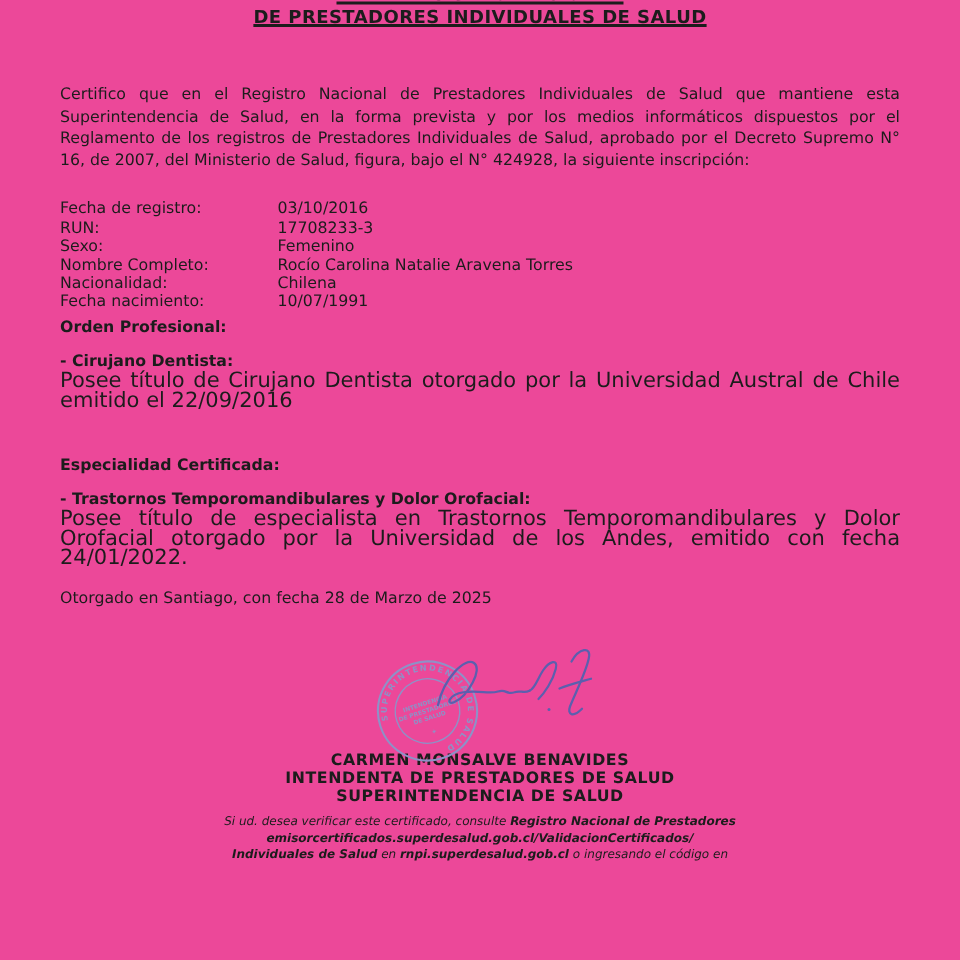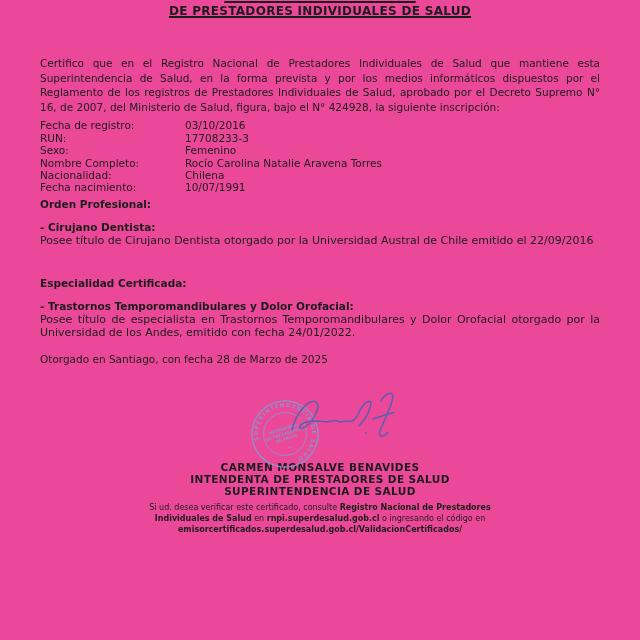--- a/index.html
+++ b/index.html
@@ -20,39 +20,39 @@
     text-decoration-thickness:1.5px;
     letter-spacing:0.3px;
     white-space:nowrap;
   }
   .title-line.clipped{margin-top:-11px;}
   .intro{
     margin:37px 0 0 0;
     font-size:10.5px;line-height:14.6px;
     text-align:justify;
   }
-  .fields{margin-top:5px;}
+  .fields{margin-top:19px;}
   .field-row{line-height:12.4px;font-size:10.5px;white-space:nowrap;}
   .field-label{display:inline-block;width:145px;}
   .sec-heading{margin-top:4px;font-size:10.5px;font-weight:bold;line-height:12px;}
   .sec-sub{margin-top:11px;font-size:10.5px;font-weight:bold;line-height:13px;}
-  .sec-body{font-size:11px;line-height:13px;text-align:justify;margin:0;}
+  .sec-body{font-size:14px;line-height:13px;text-align:justify;margin:0;}
   .sec2 .sec-heading{margin-top:30px;}
   .issued{margin-top:14px;font-size:10.5px;line-height:13px;}
   .stamp-area{position:relative;height:68px;margin-top:24px;}
   .stamp-svg{position:absolute;left:203px;top:2px;}
   .sig-svg{position:absolute;left:246px;top:-2px;}
   .signatory{
     margin-top:3px;text-align:center;
     font-weight:bold;font-size:10.5px;line-height:12px;
     letter-spacing:0.4px;
   }
   .footer{
     margin-top:5px;text-align:center;
-    font-size:8px;line-height:11.2px;
+    font-size:8px;line-height:11.2px;font-style:italic;
   }
   .footer b{font-weight:bold;}
   .stamp-text{fill:#8e91c7;}
   .stamp-ring{stroke:#8e91c7;fill:none;}
   .sig-path{stroke:#5c5fae;fill:none;stroke-width:1.5;stroke-linecap:round;}
 </style>
 </head>
 <body>
 
 <div class="page">
@@ -127,18 +127,18 @@
     </div>
 
     <div class="signatory">
       <div>CARMEN MONSALVE BENAVIDES</div>
       <div>INTENDENTA DE PRESTADORES DE SALUD</div>
       <div>SUPERINTENDENCIA DE SALUD</div>
     </div>
 
     <div class="footer">
       <div><span>Si ud. desea verificar este certificado, consulte </span><b>Registro Nacional de Prestadores</b></div>
+      <div><b>emisorcertificados.superdesalud.gob.cl/ValidacionCertificados/</b></div>
       <div><b>Individuales de Salud</b><span> en </span><b>rnpi.superdesalud.gob.cl</b><span> o ingresando el código en</span></div>
-      <div><b>emisorcertificados.superdesalud.gob.cl/ValidacionCertificados/</b></div>
     </div>
 
   </div>
 </div>
 
 </body></html>

